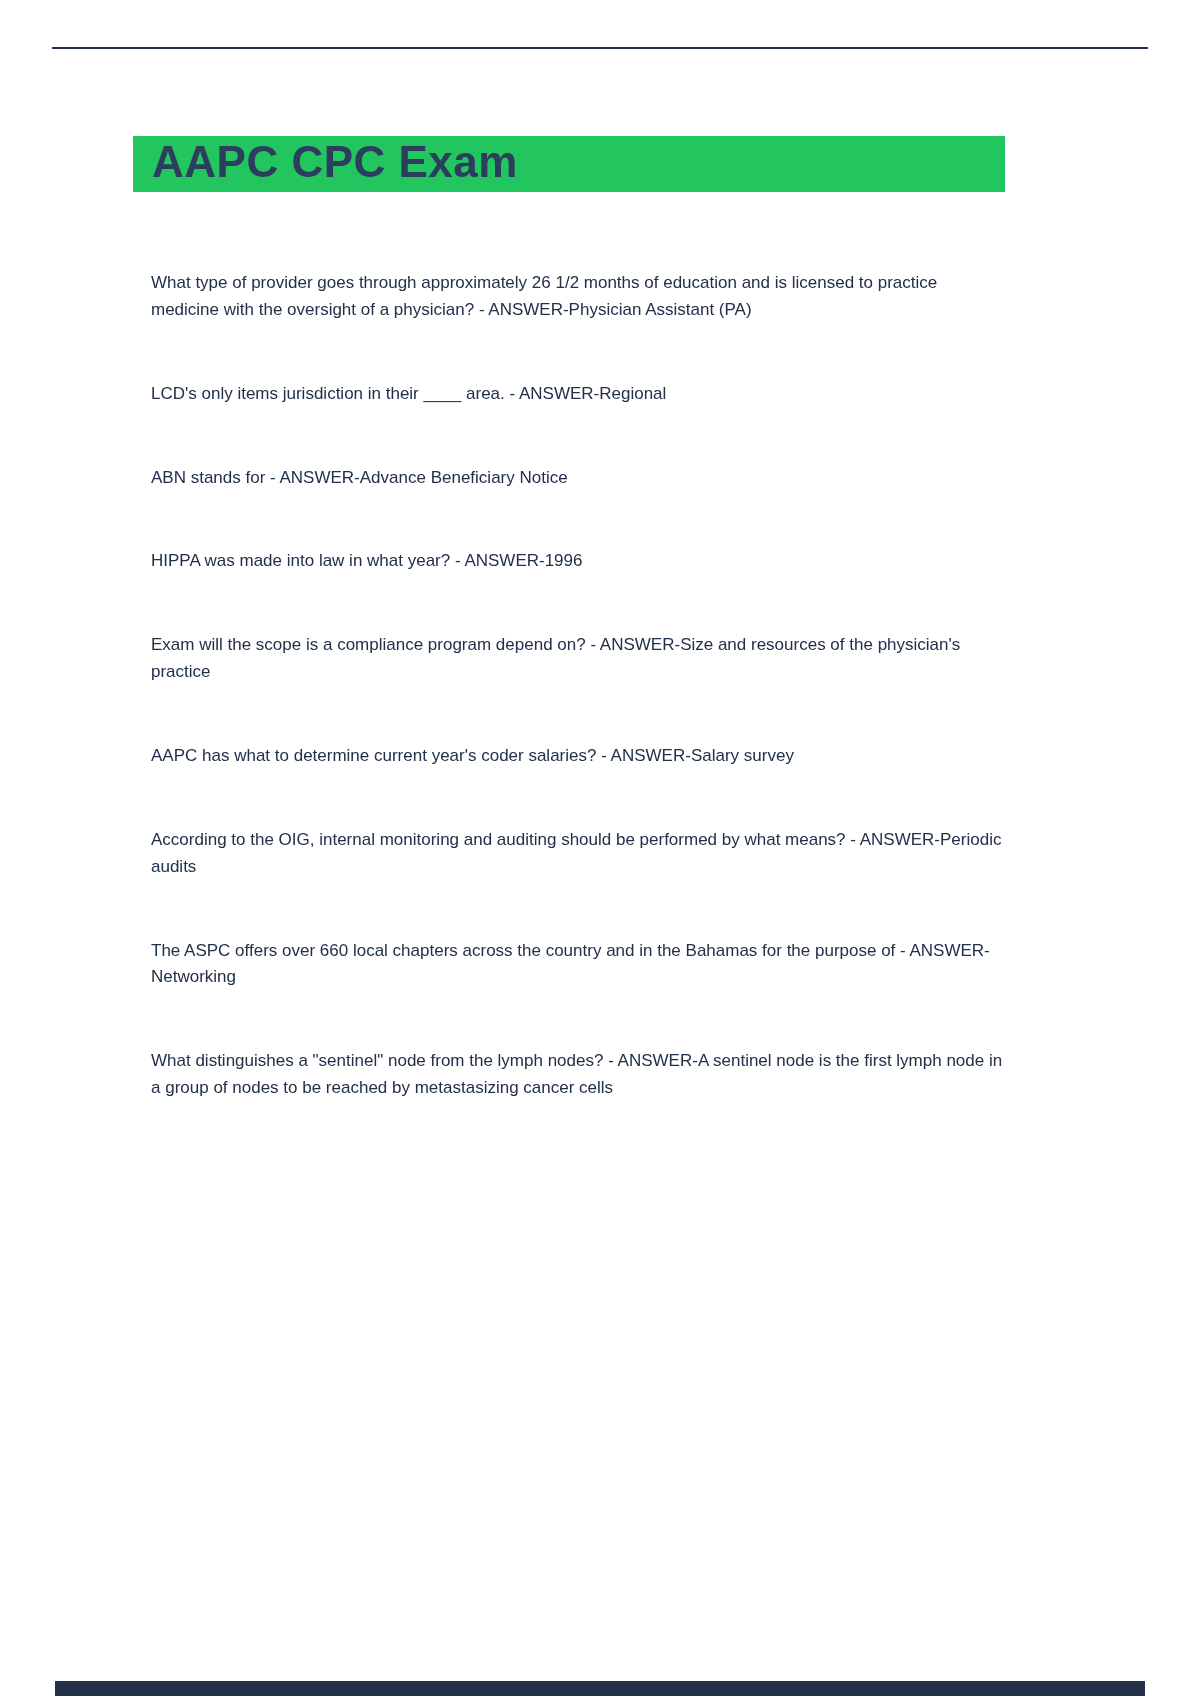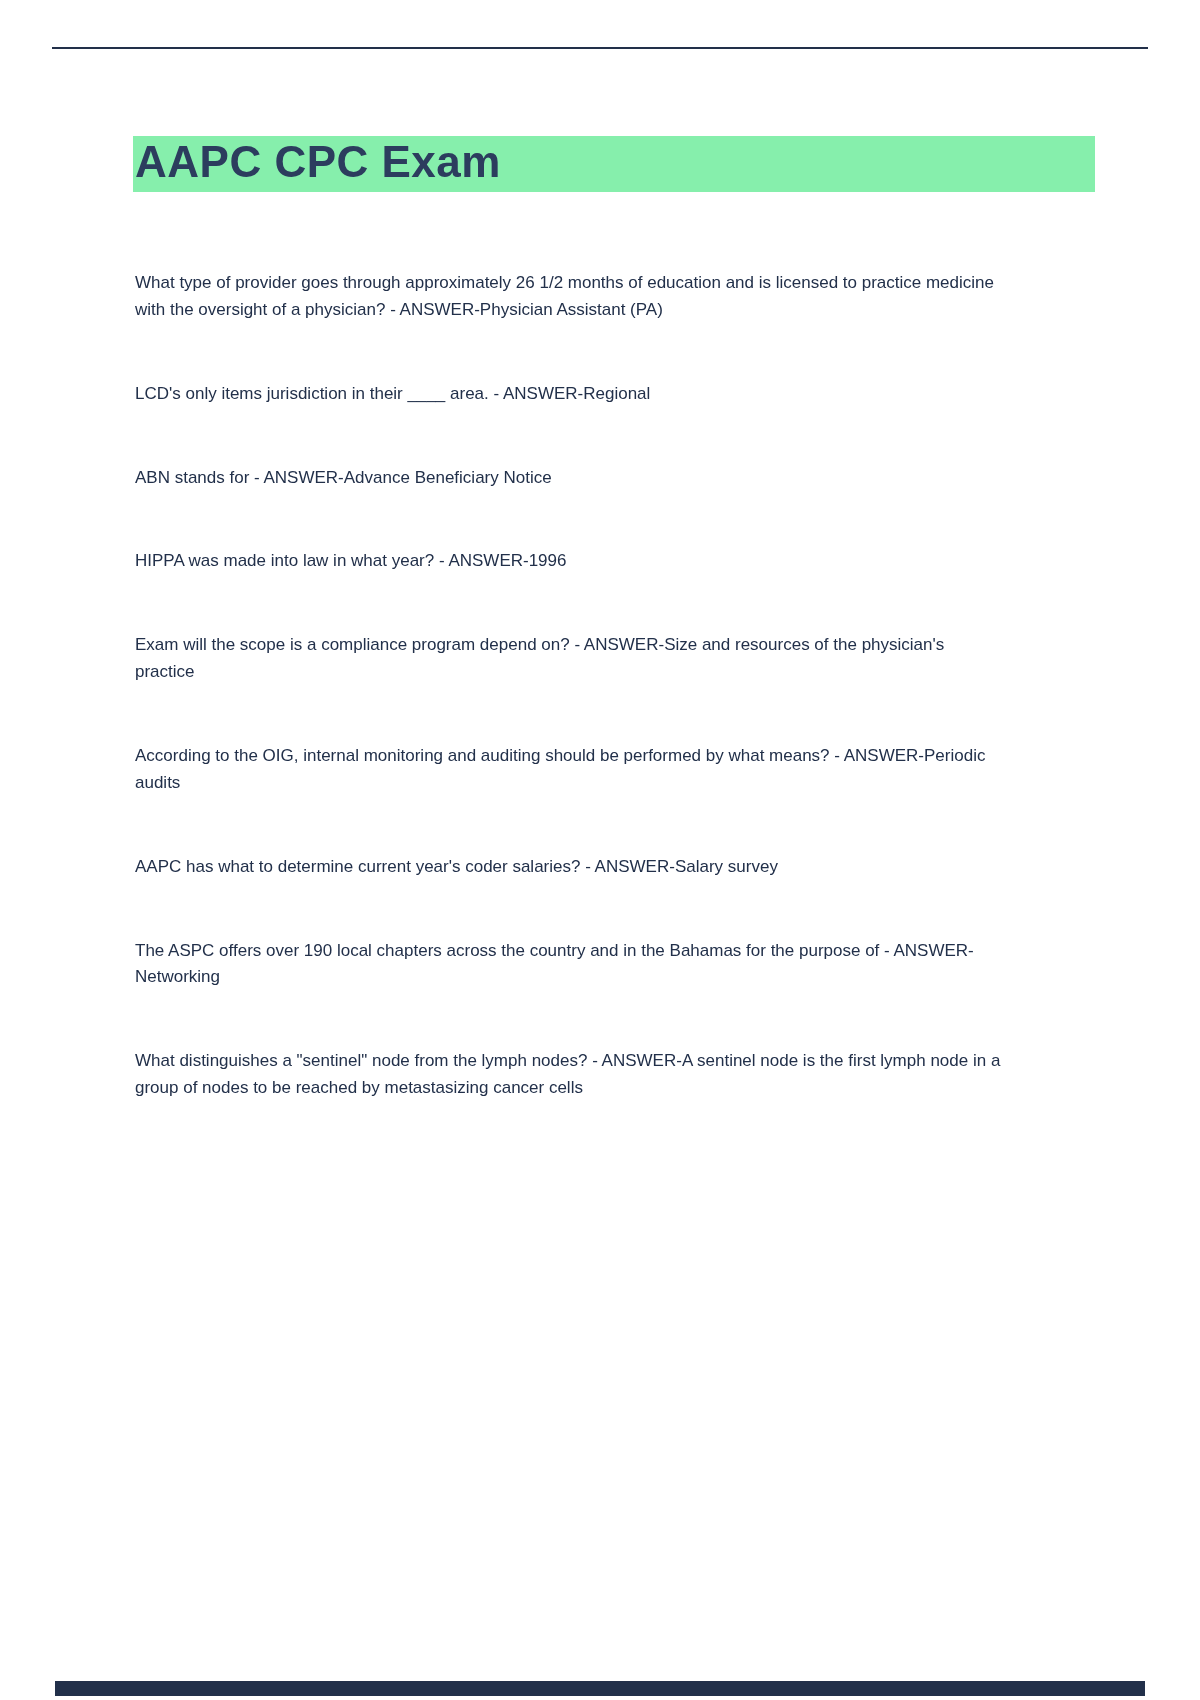--- a/index.html
+++ b/index.html
@@ -29,41 +29,41 @@
     left: 55px;
     right: 55px;
     bottom: 4px;
     height: 15px;
     background: #22304a;
   }
   .title-wrap {
     position: absolute;
     left: 133px;
     top: 136px;
-    width: 962px;
-    background: #86efac;
-    padding: 2px 8px 6px 2px;
+    width: 872px;
+    background: #22c55e;
+    padding: 2px 8px 6px 19px;
     box-sizing: border-box;
   }
   h1.page-title {
     margin: 0;
     font-size: 44px;
     line-height: 1.1;
     font-weight: bold;
     color: #2c3d5e;
     letter-spacing: 0.5px;
   }
   .qa-list {
     position: absolute;
     left: 135px;
     top: 270px;
     width: 868px;
   }
   .qa-item {
-    margin: 0 0 57px 0;
+    margin: 0 0 57px 16px;
     font-size: 17px;
     line-height: 1.58;
     color: #22304a;
   }
 </style>
 </head>
 <body>
 
 <div class="page">
   <div class="top-rule"></div>
@@ -71,20 +71,20 @@
   <div class="title-wrap">
     <h1 class="page-title">AAPC CPC Exam</h1>
   </div>
 
   <div class="qa-list">
     <p class="qa-item">What type of provider goes through approximately 26 1/2 months of education and is licensed to practice medicine with the oversight of a physician? - ANSWER-Physician Assistant (PA)</p>
     <p class="qa-item">LCD's only items jurisdiction in their ____ area. - ANSWER-Regional</p>
     <p class="qa-item">ABN stands for - ANSWER-Advance Beneficiary Notice</p>
     <p class="qa-item">HIPPA was made into law in what year? - ANSWER-1996</p>
     <p class="qa-item">Exam will the scope is a compliance program depend on? - ANSWER-Size and resources of the physician's practice</p>
+    <p class="qa-item">AAPC has what to determine current year's coder salaries? - ANSWER-Salary survey</p>
     <p class="qa-item">According to the OIG, internal monitoring and auditing should be performed by what means? - ANSWER-Periodic audits</p>
-    <p class="qa-item">AAPC has what to determine current year's coder salaries? - ANSWER-Salary survey</p>
-    <p class="qa-item">The ASPC offers over 190 local chapters across the country and in the Bahamas for the purpose of - ANSWER-Networking</p>
+    <p class="qa-item">The ASPC offers over 660 local chapters across the country and in the Bahamas for the purpose of - ANSWER-Networking</p>
     <p class="qa-item">What distinguishes a "sentinel" node from the lymph nodes? - ANSWER-A sentinel node is the first lymph node in a group of nodes to be reached by metastasizing cancer cells</p>
   </div>
 
   <div class="bottom-bar"></div>
 </div>
 
 </body></html>

